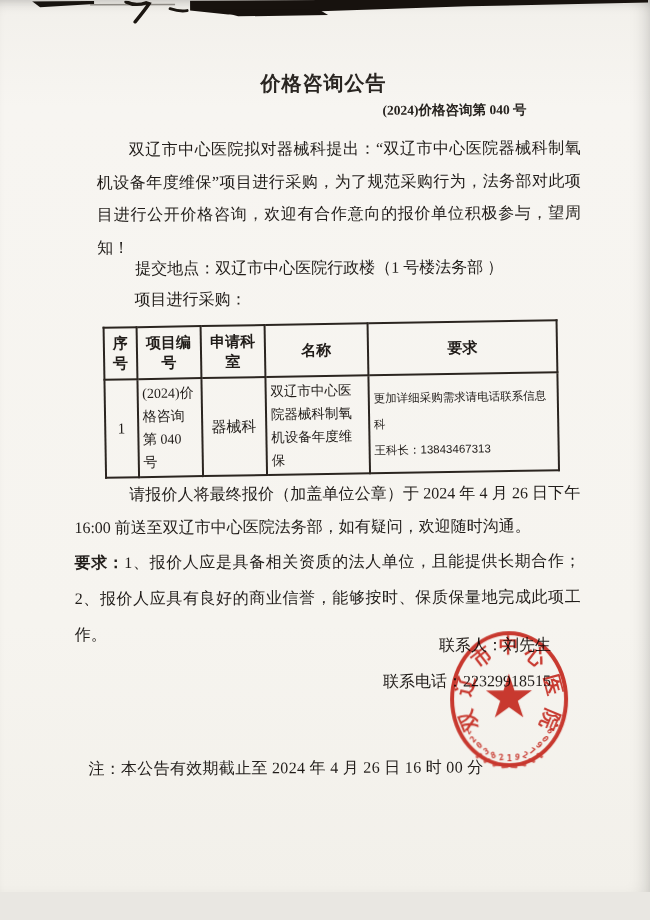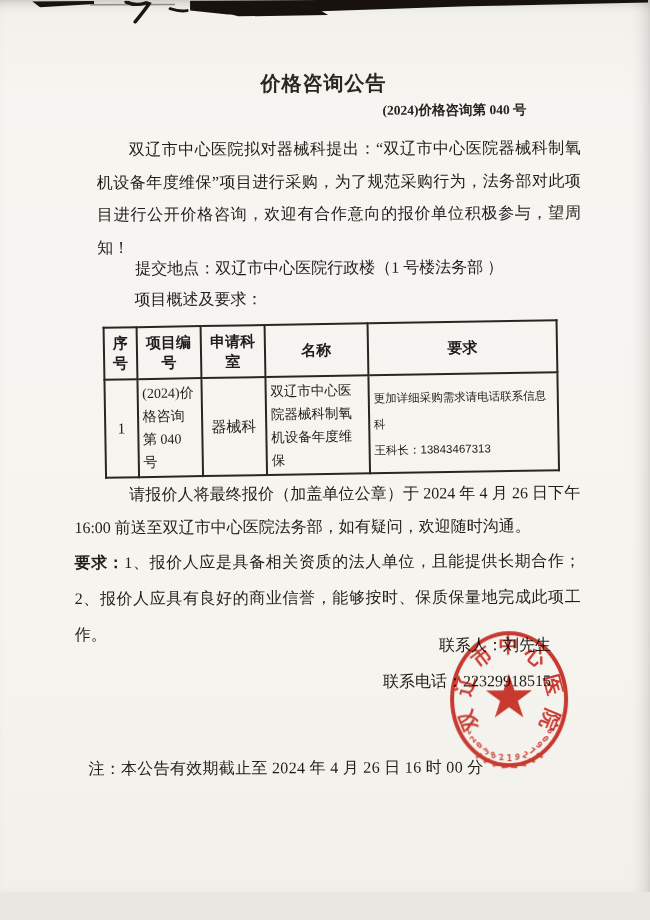--- a/index.html
+++ b/index.html
@@ -97,21 +97,21 @@
       <path d="M128,1 C136,5 142,4 148,2 L151,3 C147,9 142,15 137,21" stroke="#1b1611" stroke-width="3.4" fill="none" stroke-linecap="round"></path>
       <path d="M172,8 C178,10 184,11 189,10" stroke="#1b1611" stroke-width="3" fill="none" stroke-linecap="round"></path>
     </svg>
 
     <div class="title">价格咨询公告</div>
     <div class="doc-number">(2024)价格咨询第 040 号</div>
 
     <div class="para intro">双辽市中心医院拟对器械科提出：“双辽市中心医院器械科制氧机设备年度维保”项目进行采购，为了规范采购行为，法务部对此项目进行公开价格咨询，欢迎有合作意向的报价单位积极参与，望周知！</div>
 
     <div class="para submit">提交地点：双辽市中心医院行政楼（1 号楼法务部 ）</div>
-    <div class="para overview">项目概述及要求：</div>
+    <div class="para overview">项目进行采购：</div>
 
     <table class="doc-table">
       <colgroup>
         <col class="col-seq">
           <col class="col-no">
           <col class="col-dept">
           <col class="col-name">
           <col class="col-req">
       </colgroup>
       <thead>

